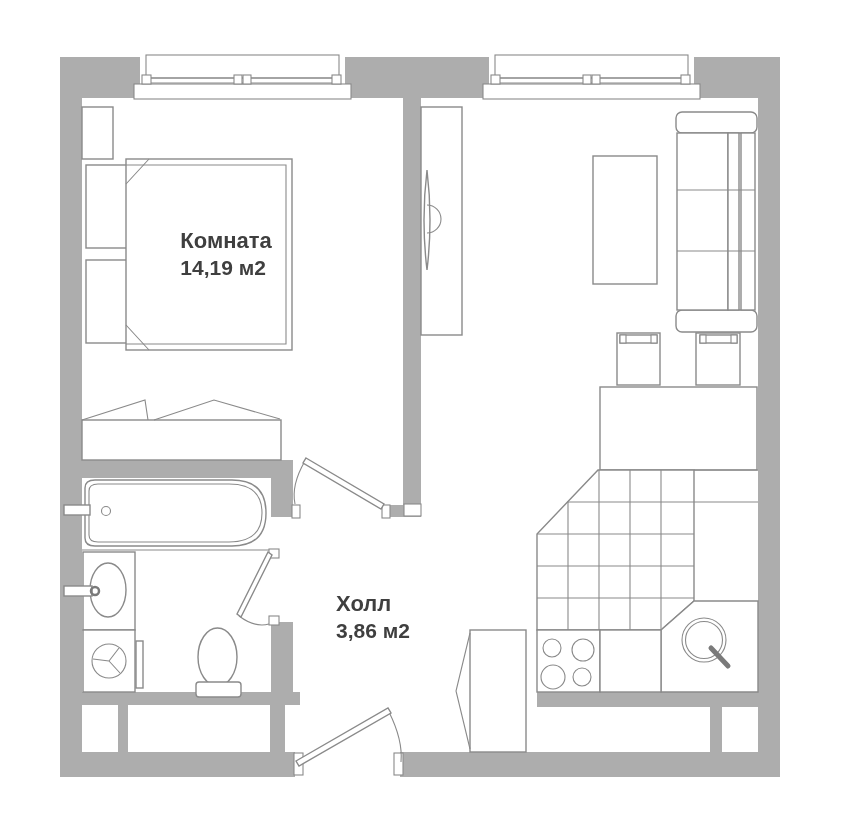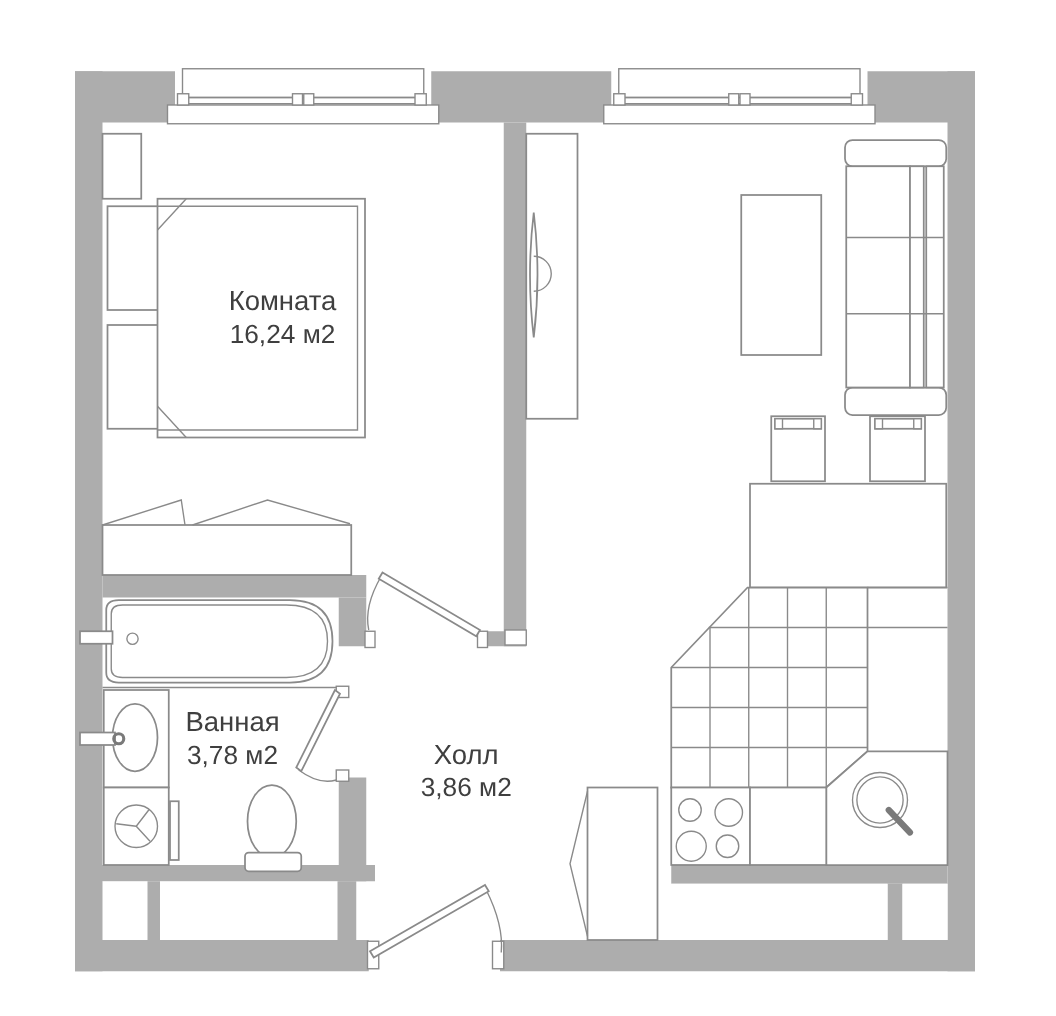--- a/index.html
+++ b/index.html
@@ -9,22 +9,22 @@
   html,body{margin:0;padding:0;background:#fff;}
   .canvas{position:relative;width:845px;height:813px;background:var(--background);
           font-family:"Liberation Sans",sans-serif;overflow:hidden;}
   svg{position:absolute;left:0;top:0;}
   .wall{fill:var(--wall);stroke:none;}
   .thin{fill:none;stroke:var(--line);stroke-width:1.1;}
   .fw{fill:#ffffff;stroke:var(--line);stroke-width:1.4;}
   .cap{fill:#ffffff;stroke:var(--line);stroke-width:1.1;}
   .niche{fill:#ffffff;stroke:none;}
   .handle{stroke:var(--sink-handle);stroke-width:5;stroke-linecap:round;fill:none;}
-  .room-label{position:absolute;transform:translateX(-50%);text-align:center;
-              white-space:nowrap;font-weight:normal;font-size:22px;line-height:27px;
+  .room-label{position:absolute;transform:translateX(-50%);text-align:left;
+              white-space:nowrap;font-weight:bold;font-size:22px;line-height:27px;
               color:var(--label-text);}
   .room-label .area{font-size:21px;}
   .room-label.kitchen{color:var(--kitchen-label-text);}
 </style>
 </head>
 <body>
 
 <div class="canvas">
   <svg width="845" height="813" viewBox="0 0 845 813">
 
@@ -189,23 +189,19 @@
       <rect class="cap" x="294" y="753" width="9" height="22"></rect>
       <rect class="cap" x="394" y="753" width="9" height="22"></rect>
       <path class="thin" d="M389,712 Q403,740 401,762"></path>
       <polygon class="fw" points="296,761 388,708 391,713 299,766"></polygon>
     </g>
     <rect class="cap" x="404" y="504" width="17" height="12"></rect>
   </svg>
 
   <div class="room-label" style="left:226px;top:227px;">
     <div>Комната</div>
-    <div class="area">16,24 м2</div>
-  </div>
-  <div class="room-label" style="left:186px;top:564px;">
-    <div>Ванная</div>
-    <div class="area">3,78 м2</div>
+    <div class="area">14,19 м2</div>
   </div>
   <div class="room-label" style="left:373px;top:590px;">
     <div>Холл</div>
     <div class="area">3,86 м2</div>
   </div>
 </div>
 
 </body></html>

